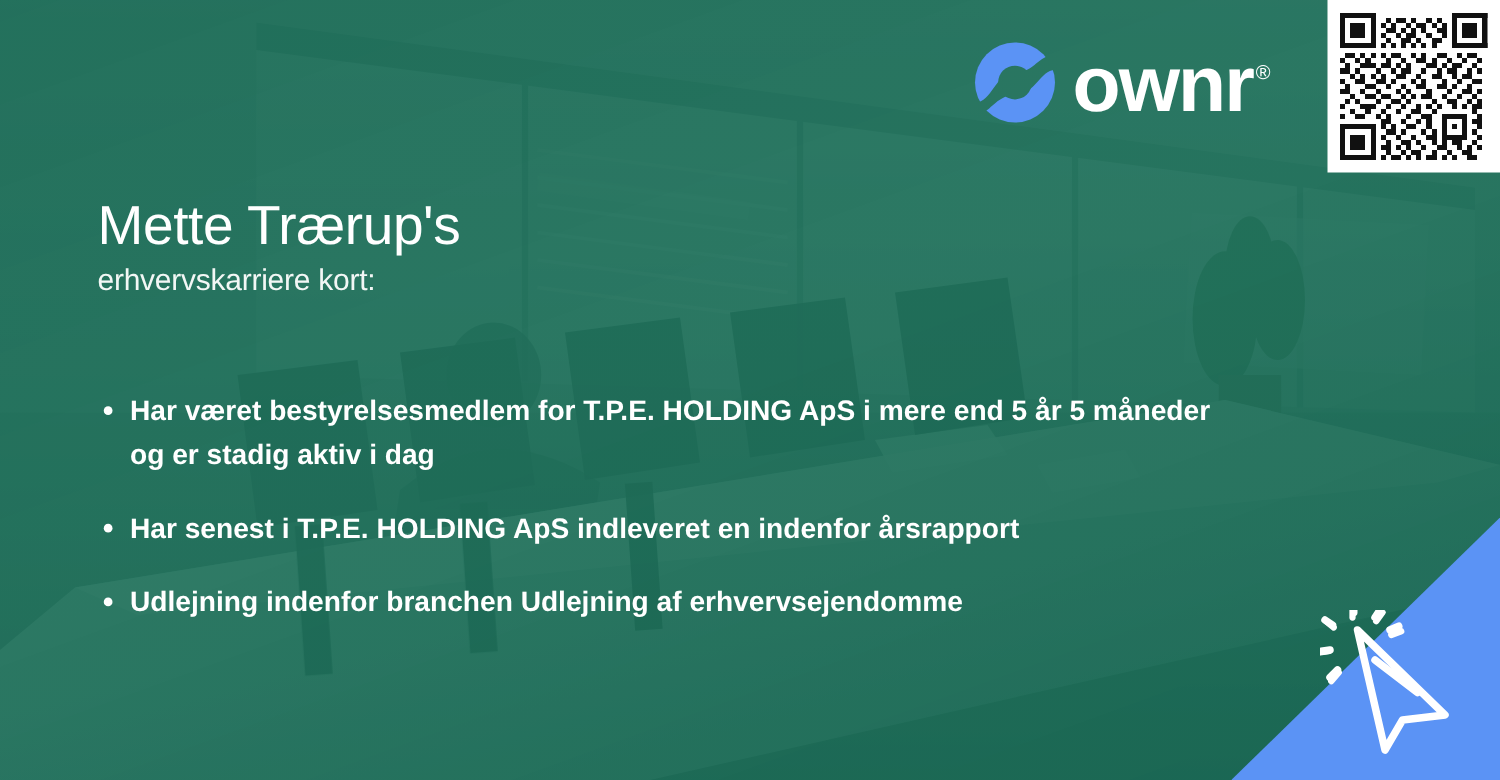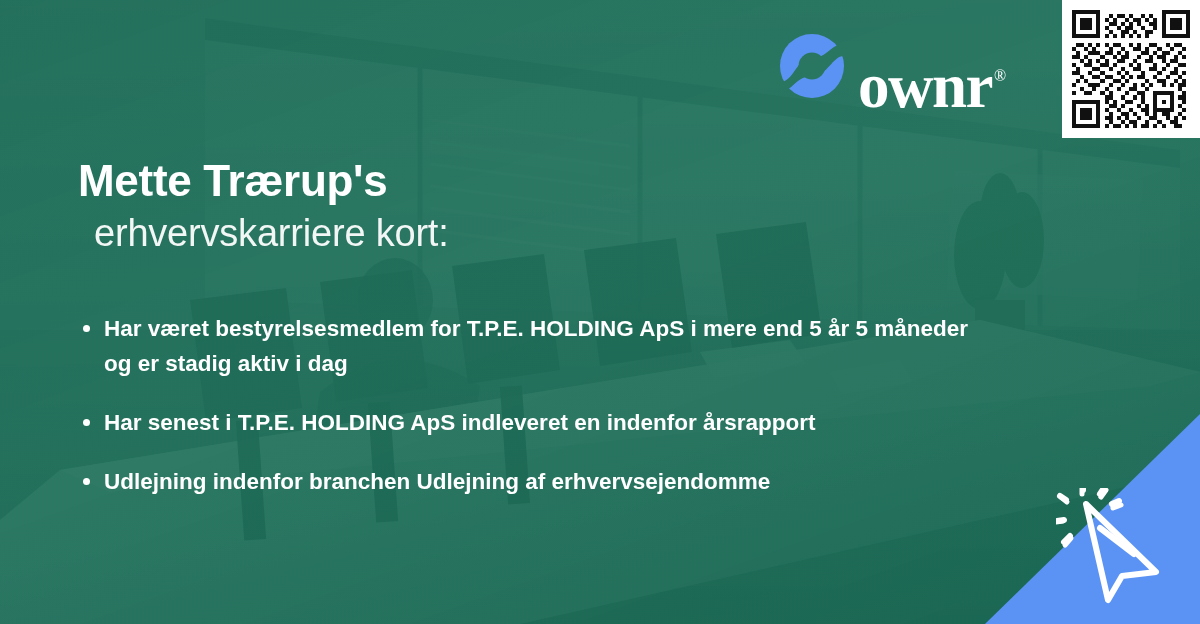--- a/index.html
+++ b/index.html
@@ -87,22 +87,21 @@
   .logo-mark { width: 68px; height: 68px; flex: 0 0 auto; }
   .logo-mark svg { display: block; width: 100%; height: 100%; }
   .logo-type {
     color: #ffffff;
     font-size: 63px;
     font-weight: bold;
     letter-spacing: -1.5px;
     line-height: 1;
     margin-left: 12px;
     position: relative;
-    top: 20px;
-    font-family: Liberation Serif, serif;
+    top: 2px;
   }
   .logo-reg {
     color: #ffffff;
     font-size: 16px;
     line-height: 1;
     position: relative;
     top: -26px;
     left: 2px;
     font-weight: normal;
   }
@@ -110,32 +109,32 @@
   
   .headline {
     position: absolute;
     left: 78px;
     top: 156px;
     width: 820px;
   }
   .headline-line1 {
     color: #ffffff;
     font-size: 44px;
-    font-weight: bold;
+    font-weight: normal;
     line-height: 1.12;
     letter-spacing: -0.3px;
     margin: 0;
   }
   .headline-line2 {
     color: #f2f7f5;
-    font-size: 38px;
+    font-size: 24px;
     font-weight: normal;
     line-height: 1.2;
     letter-spacing: -0.2px;
-    margin: 6px 0 0 16px;
+    margin: 6px 0 0 0;
   }
 
   
   .bullets {
     position: absolute;
     left: 78px;
     top: 312px;
     width: 900px;
     margin: 0;
     padding: 0;

